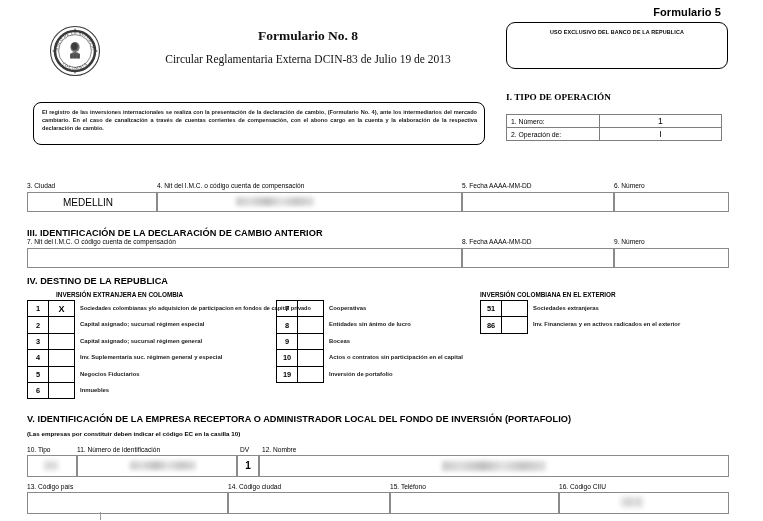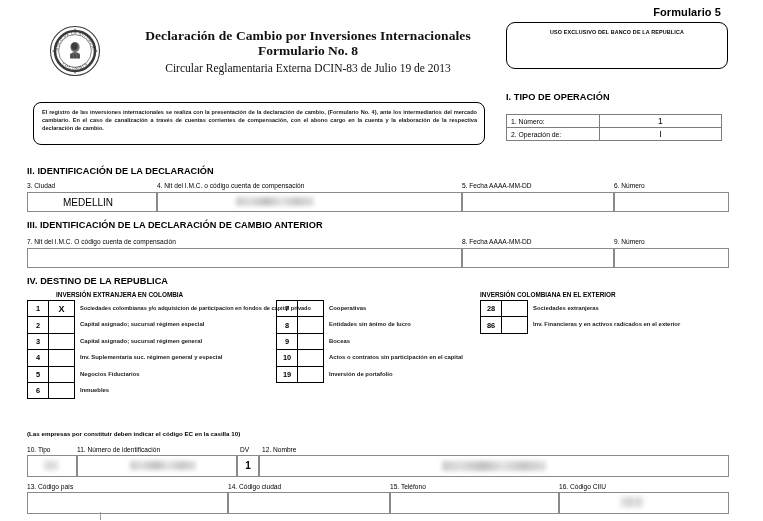--- a/index.html
+++ b/index.html
@@ -47,21 +47,21 @@
     letter-spacing: .1px;
   }
   .title-sub {
     font-size: 13.5px;
     font-weight: bold;
     line-height: 16px;
   }
   .title-circ {
     font-size: 11.5px;
     line-height: 16px;
-    margin-top: 1px;
+    margin-top: 7px;
   }
 
   .formulario-no {
     position: absolute;
     right: 42px;
     top: 6px;
     font-size: 11px;
     font-weight: bold;
     letter-spacing: .1px;
   }
@@ -266,71 +266,69 @@
       <g transform="translate(27,26.5)">
         <ellipse cx="0" cy="-3.4" rx="4.6" ry="5" fill="#6e6e6e"></ellipse>
         <ellipse cx="-0.6" cy="-4.2" rx="3.2" ry="3.6" fill="#3d3d3d"></ellipse>
         <path d="M -5 3.6 Q 0 -0.6 5 3.6 L 5 8 L -5 8 Z" fill="#5a5a5a"></path>
         <path d="M -3 4.6 L -3 8 M 0 3.6 L 0 8 M 3 4.6 L 3 8" stroke="#2f2f2f" stroke-width="0.6"></path>
       </g>
     </svg>
   </div>
 
   <div class="title-block">
-    <div class="title-main">Declaración de Cambio por Inversiones Internacionales</div>
     <div class="title-sub">Formulario No. 8</div>
     <div class="title-circ">Circular Reglamentaria Externa DCIN-83 de Julio 19 de 2013</div>
   </div>
 
   <div class="formulario-no">Formulario 5</div>
 
   <div class="bank-use-box">
     <div class="bank-use-label">USO EXCLUSIVO DEL BANCO DE LA REPUBLICA</div>
   </div>
 
   <div class="note-box">
     <div class="note-text">El registro de las inversiones internacionales se realiza con la presentación de la declaración de cambio, (Formulario No. 4), ante los intermediarios del mercado cambiario. En el caso de canalización a través de cuentas corrientes de compensación, con el abono cargo en la cuenta y la elaboración de la respectiva declaración de cambio.</div>
   </div>
 
-  <div class="sec-head" style="left:506px; top:92px;">I.  TIPO DE OPERACIÓN</div>
+  <div class="sec-head" style="left:506px; top:92px;font-family:Liberation Serif, serif;">I.  TIPO DE OPERACIÓN</div>
 
   <table class="op-table">
     <colgroup>
         <col class="c1">
         <col class="c2">
       </colgroup>
     <tbody>
       <tr>
         <td>1.   Número:</td>
         <td class="val">1</td>
       </tr>
       <tr>
         <td>2.  Operación de:</td>
         <td class="val">I</td>
       </tr>
     </tbody>
   </table>
 
-  <div class="sec-head" style="left:27px; top:166px;">II.  IDENTIFICACIÓN DE LA DECLARACIÓN</div>
 
   <div class="fld-label" style="left:27px; top:182px;">3. Ciudad</div>
   <div class="fld-label" style="left:157px; top:182px;">4.   Nit del I.M.C. o código cuenta de compensación</div>
   <div class="fld-label" style="left:462px; top:182px;">5.  Fecha AAAA-MM-DD</div>
   <div class="fld-label" style="left:614px; top:182px;">6. Número</div>
 
   <div class="fld-box" style="left:27px; top:192px; width:130px; height:20px;"></div>
   <div class="fld-val" style="left:63px; top:197px; font-size:10px;">MEDELLIN</div>
 
   <div class="fld-box" style="left:157px; top:192px; width:305px; height:20px;"></div>
   <div class="redact" style="left:236px; top:197px; width:78px; height:9px;"></div>
 
   <div class="fld-box" style="left:462px; top:192px; width:152px; height:20px;"></div>
   <div class="fld-box" style="left:614px; top:192px; width:115px; height:20px;"></div>
 
-  <div class="sec-head" style="left:27px; top:220px;">III.  IDENTIFICACIÓN DE LA DECLARACIÓN DE CAMBIO ANTERIOR</div>
+  <div class="sec-head" style="left:27px; top:228px;">III.  IDENTIFICACIÓN DE LA DECLARACIÓN DE CAMBIO ANTERIOR</div>
 
   <div class="fld-label" style="left:27px; top:238px;">7.  Nit del I.M.C. O código cuenta de compensación</div>
   <div class="fld-label" style="left:462px; top:238px;">8.  Fecha AAAA-MM-DD</div>
   <div class="fld-label" style="left:614px; top:238px;">9.  Número</div>
 
   <div class="fld-box" style="left:27px; top:248px; width:435px; height:20px;"></div>
   <div class="fld-box" style="left:462px; top:248px; width:152px; height:20px;"></div>
   <div class="fld-box" style="left:614px; top:248px; width:115px; height:20px;"></div>
 
   <div class="sec-head" style="left:27px; top:276px;">IV.  DESTINO DE LA REPUBLICA</div>
@@ -398,32 +396,33 @@
         <td class="num">19</td>
         <td class="mark"></td>
         <td class="desc">Inversión de portafolio</td>
       </tr>
     </tbody>
   </table>
 
   <table class="dest-table" style="left:480px; top:300px;">
     <tbody>
       <tr>
-        <td class="num">28</td>
+        <td class="num">51</td>
         <td class="mark"></td>
         <td class="desc">Sociedades extranjeras</td>
       </tr>
       <tr>
         <td class="num">86</td>
         <td class="mark"></td>
         <td class="desc">Inv. Financieras y en activos radicados en el exterior</td>
       </tr>
     </tbody>
   </table>
 
+  <div class="sec-head" style="left:27px; top:414px;">V. IDENTIFICACIÓN DE LA EMPRESA RECEPTORA O ADMINISTRADOR LOCAL DEL FONDO DE INVERSIÓN  (PORTAFOLIO)</div>
   <div class="sec-sub" style="left:27px; top:430px; font-size:6.2px;">(Las empresas por constituir deben indicar el código EC en la casilla 10)</div>
 
   <div class="fld-label" style="left:27px; top:446px;">10. Tipo</div>
   <div class="fld-label" style="left:77px; top:446px;">11. Número de identificación</div>
   <div class="fld-label" style="left:240px; top:446px;">DV</div>
   <div class="fld-label" style="left:262px; top:446px;">12. Nombre</div>
 
   <div class="v-row-box" style="left:27px; top:455px; width:50px; height:22px;"></div>
   <div class="redact soft" style="left:44px; top:461px; width:14px; height:9px;"></div>
 

